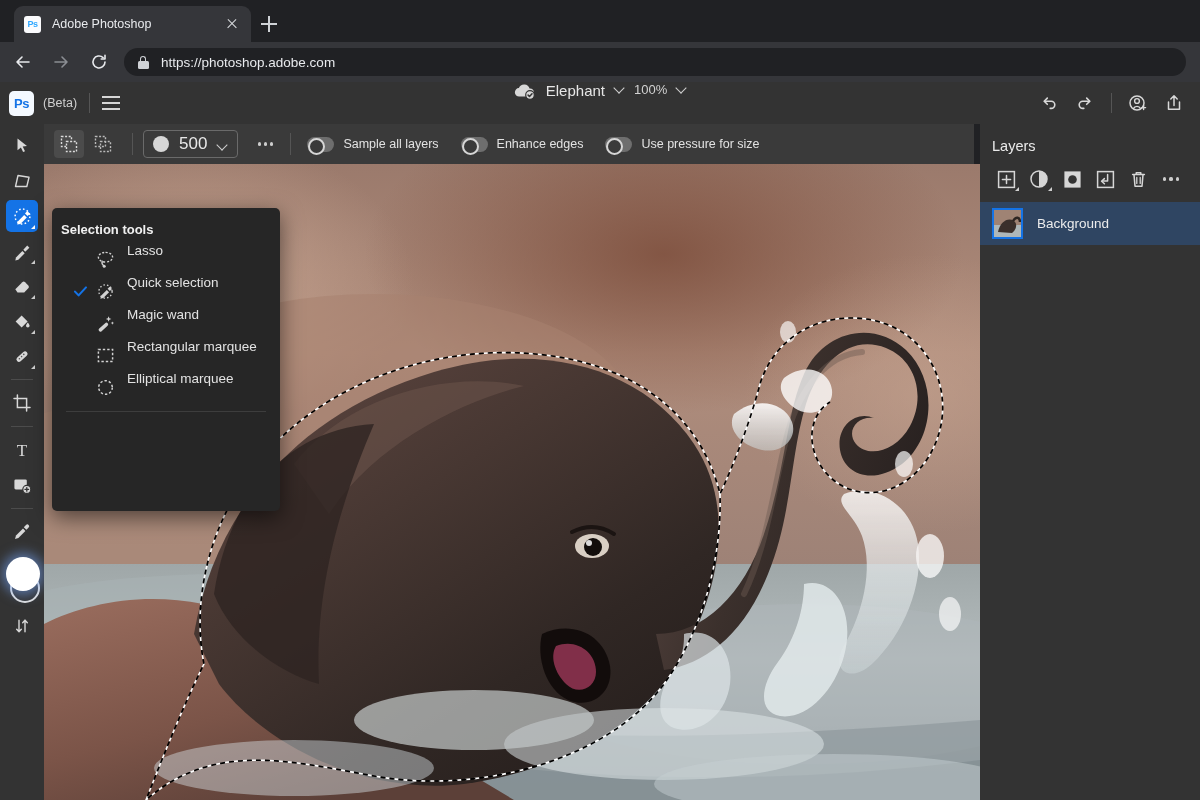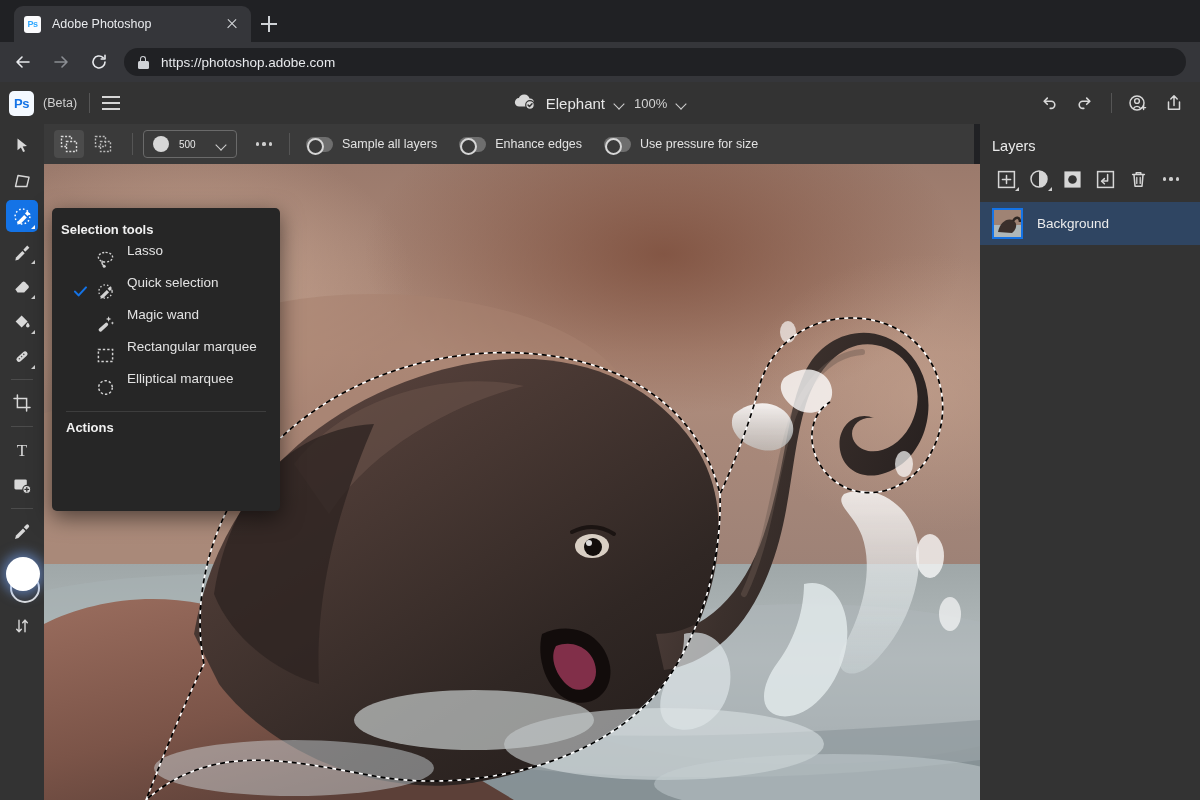--- a/index.html
+++ b/index.html
@@ -81,21 +81,21 @@
   .hamburger { width: 18px; height: 14px; position: relative; flex: none; }
   .hamburger i {
     position: absolute; left: 0; width: 18px; height: 2px; background: #d6d6d6; display: block;
   }
   .hamburger i:nth-child(1) { top: 0; }
   .hamburger i:nth-child(2) { top: 6px; }
   .hamburger i:nth-child(3) { top: 12px; }
 
   .doc-center {
     position: absolute; left: 0; right: 0; top: 0; height: 42px;
-    display: flex; align-items: center; justify-content: center; gap: 9px;
+    display: flex; align-items: flex-start; justify-content: center; gap: 9px;
     pointer-events: none;
   }
   .doc-center > * { pointer-events: auto; }
   .doc-name { color: #e6e6e6; font-size: 15px; }
   .doc-zoom { color: #d2d2d2; font-size: 13px; }
   .chev { width: 11px; height: 11px; position: relative; display: inline-block; }
   .chev::before {
     content: ""; position: absolute; left: 1px; top: 2px; width: 7px; height: 7px;
     border-right: 1.7px solid #cfcfcf; border-bottom: 1.7px solid #cfcfcf;
     transform: rotate(45deg);
@@ -119,21 +119,21 @@
     width: 30px; height: 28px; border-radius: 4px; display: flex;
     align-items: center; justify-content: center; margin-right: 4px;
   }
   .opt-btn.active { background: #4b4b4b; }
   .opt-sep { width: 1px; height: 22px; background: #555; margin: 0 10px; }
   .brush-size {
     display: flex; align-items: center; gap: 10px; height: 28px;
     border: 1px solid #6a6a6a; border-radius: 4px; padding: 0 9px; background: #3a3a3a;
   }
   .brush-dot { width: 16px; height: 16px; border-radius: 50%; background: #d6d6d6; }
-  .brush-val { color: #e8e8e8; font-size: 10px; min-width: 27px; }
+  .brush-val { color: #e8e8e8; font-size: 17px; min-width: 27px; }
   .ellipsis-btn {
     width: 30px; height: 28px; margin-left: 12px; display: flex;
     align-items: center; justify-content: center; gap: 3px;
   }
   .ellipsis-btn span { width: 3.2px; height: 3.2px; border-radius: 50%; background: #cdcdcd; }
   .toggle-group { display: flex; align-items: center; gap: 9px; margin-left: 6px; }
   .toggle {
     width: 27px; height: 15px; border-radius: 8px; background: #6e6e6e;
     position: relative; flex: none;
   }
@@ -701,18 +701,17 @@
       <span class="fly-icon">
         <svg width="19" height="19" viewBox="0 0 19 19" fill="none">
           <circle cx="9.5" cy="9.5" r="6.8" stroke="#d2d2d2" stroke-width="1.5" stroke-dasharray="2.4 2"></circle>
         </svg>
       </span>
       <span class="fly-label">Elliptical marquee</span>
     </div>
 
     <div class="fly-divider"></div>
 
-    <div class="flyout-sub">Actions</div>
 
 
   </div>
 
 </div>
 
 </body></html>

